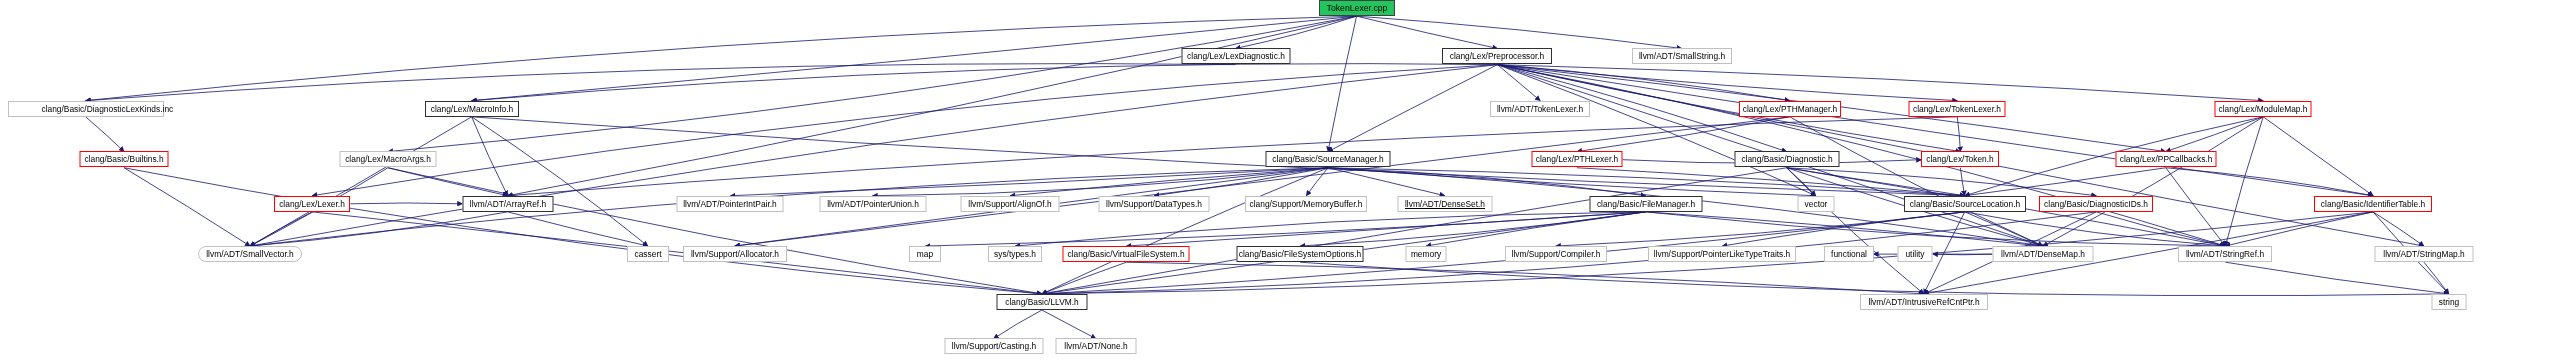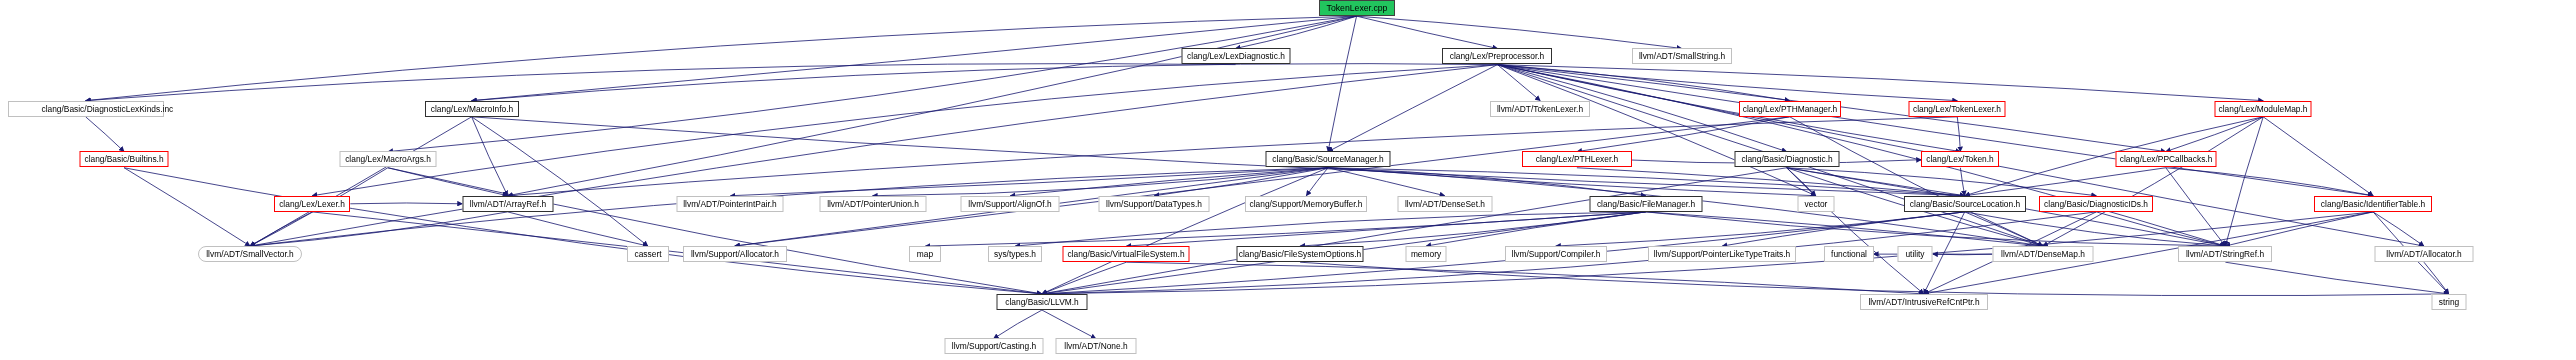--- a/index.html
+++ b/index.html
@@ -179,52 +179,52 @@
       <div class="node" style="left: 1682px; top: 56px; width: 100px;">llvm/ADT/SmallString.h</div>
       <div class="node" style="left: 86px; top: 109px; width: 156px; padding-left: 47px;">clang/Basic/DiagnosticLexKinds.inc</div>
       <div class="node dark" style="left: 472px; top: 109px; width: 94px;">clang/Lex/MacroInfo.h</div>
       <div class="node" style="left: 1540px; top: 109px; width: 100px;">llvm/ADT/TokenLexer.h</div>
       <div class="node red" style="left: 1790px; top: 109px; width: 102px;">clang/Lex/PTHManager.h</div>
       <div class="node red" style="left: 1957px; top: 109px; width: 97px;">clang/Lex/TokenLexer.h</div>
       <div class="node red" style="left: 2263px; top: 109px; width: 97px;">clang/Lex/ModuleMap.h</div>
       <div class="node red" style="left: 124px; top: 159px; width: 89px;">clang/Basic/Builtins.h</div>
       <div class="node" style="left: 388px; top: 159px; width: 97px;">clang/Lex/MacroArgs.h</div>
       <div class="node dark" style="left: 1328px; top: 159px; width: 125px;">clang/Basic/SourceManager.h</div>
-      <div class="node red" style="left: 1577px; top: 159px; width: 110px;">clang/Lex/PTHLexer.h</div>
+      <div class="node red" style="left: 1577px; top: 159px; width: 91px;">clang/Lex/PTHLexer.h</div>
       <div class="node dark" style="left: 1787px; top: 159px; width: 105px;">clang/Basic/Diagnostic.h</div>
       <div class="node red" style="left: 1960px; top: 159px; width: 78px;">clang/Lex/Token.h</div>
       <div class="node red" style="left: 2166px; top: 159px; width: 101px;">clang/Lex/PPCallbacks.h</div>
       <div class="node red" style="left: 312px; top: 204px; width: 76px;">clang/Lex/Lexer.h</div>
       <div class="node dark" style="left: 508px; top: 204px; width: 91px;">llvm/ADT/ArrayRef.h</div>
       <div class="node" style="left: 730px; top: 204px; width: 107px;">llvm/ADT/PointerIntPair.h</div>
       <div class="node" style="left: 873px; top: 204px; width: 107px;">llvm/ADT/PointerUnion.h</div>
       <div class="node" style="left: 1010px; top: 204px; width: 99px;">llvm/Support/AlignOf.h</div>
       <div class="node" style="left: 1154px; top: 204px; width: 111px;">llvm/Support/DataTypes.h</div>
       <div class="node" style="left: 1306px; top: 204px; width: 122px;">clang/Support/MemoryBuffer.h</div>
-      <div class="node" style="left: 1445px; top: 204px; width: 95px;">llvm/ADT/DenseSet.h</div>
+      <div class="node" style="left: 1445px; top: 204px; width: 95px; text-decoration: underline;">llvm/ADT/DenseSet.h</div>
       <div class="node dark" style="left: 1646px; top: 204px; width: 113px;">clang/Basic/FileManager.h</div>
       <div class="node" style="left: 1816px; top: 204px; width: 37px;">vector</div>
       <div class="node dark" style="left: 1965px; top: 204px; width: 122px;">clang/Basic/SourceLocation.h</div>
       <div class="node red" style="left: 2096px; top: 204px; width: 114px;">clang/Basic/DiagnosticIDs.h</div>
       <div class="node red" style="left: 2373px; top: 204px; width: 118px;">clang/Basic/IdentifierTable.h</div>
       <div class="node" style="left: 250px; top: 254px; width: 104px; border-radius: 8px;">llvm/ADT/SmallVector.h</div>
       <div class="node" style="left: 648px; top: 254px; width: 42px;">cassert</div>
       <div class="node" style="left: 735px; top: 254px; width: 104px;">llvm/Support/Allocator.h</div>
       <div class="node" style="left: 925px; top: 254px; width: 32px;">map</div>
       <div class="node" style="left: 1015px; top: 254px; width: 54px;">sys/types.h</div>
       <div class="node red" style="left: 1126px; top: 254px; width: 127px;">clang/Basic/VirtualFileSystem.h</div>
       <div class="node dark" style="left: 1300px; top: 254px; width: 127px;">clang/Basic/FileSystemOptions.h</div>
       <div class="node" style="left: 1426px; top: 254px; width: 41px;">memory</div>
       <div class="node" style="left: 1556px; top: 254px; width: 102px;">llvm/Support/Compiler.h</div>
       <div class="node" style="left: 1722px; top: 254px; width: 148px;">llvm/Support/PointerLikeTypeTraits.h</div>
       <div class="node" style="left: 1849px; top: 254px; width: 50px;">functional</div>
       <div class="node" style="left: 1915px; top: 254px; width: 35px;">utility</div>
       <div class="node" style="left: 2043px; top: 254px; width: 101px;">llvm/ADT/DenseMap.h</div>
       <div class="node" style="left: 2225px; top: 254px; width: 94px;">llvm/ADT/StringRef.h</div>
-      <div class="node" style="left: 2424px; top: 254px; width: 99px;">llvm/ADT/Allocator.h</div>
+      <div class="node" style="left: 2424px; top: 254px; width: 99px;">llvm/ADT/StringMap.h</div>
       <div class="node" style="left: 1924px; top: 302px; width: 128px;">llvm/ADT/IntrusiveRefCntPtr.h</div>
       <div class="node" style="left: 2449px; top: 302px; width: 35px;">string</div>
       <div class="node dark" style="left: 1042px; top: 302px; width: 91px;">clang/Basic/LLVM.h</div>
       <div class="node" style="left: 994px; top: 346px; width: 99px;">llvm/Support/Casting.h</div>
       <div class="node" style="left: 1096px; top: 346px; width: 81px;">llvm/ADT/None.h</div>
     </div>
 </div>
 
 
 </body></html>

